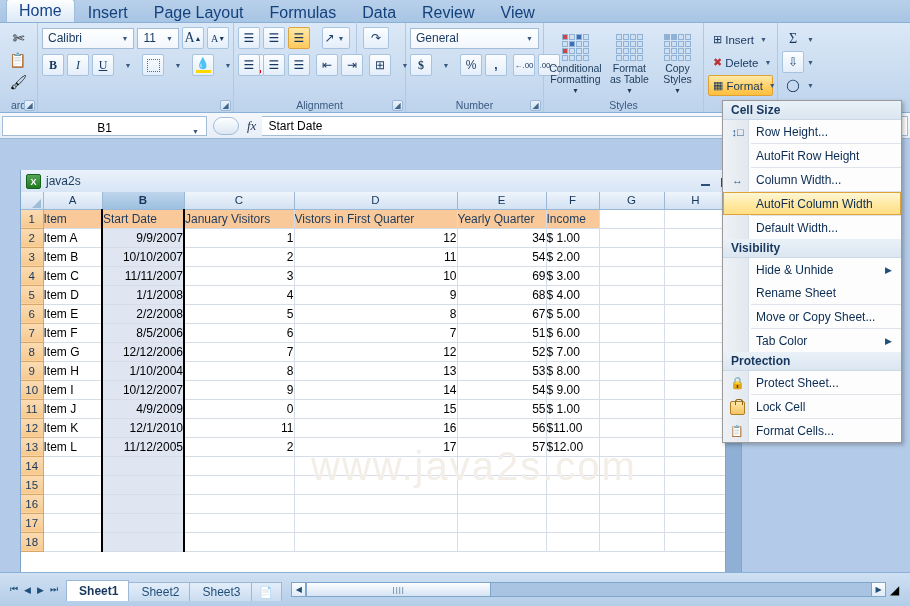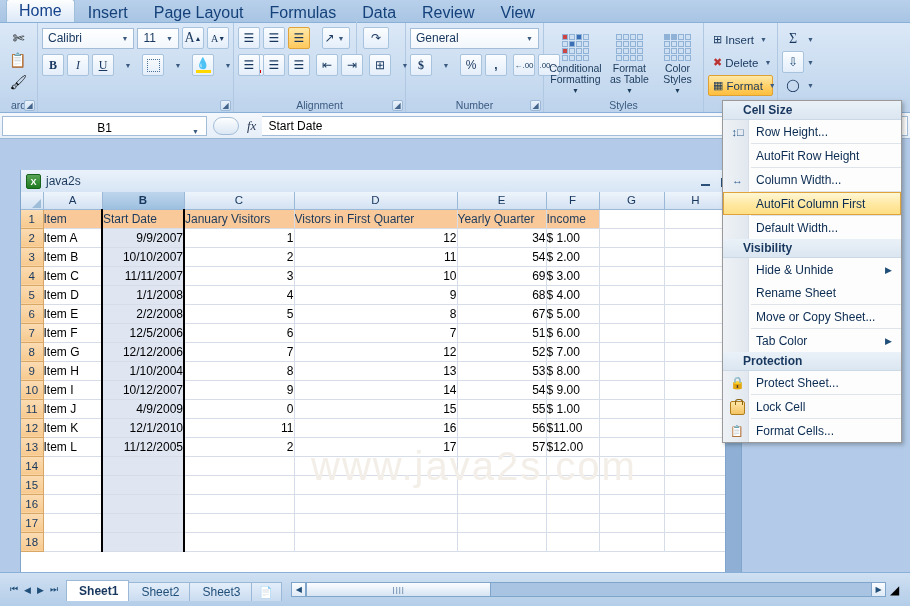--- a/index.html
+++ b/index.html
@@ -247,21 +247,21 @@
     background:#fdfdfd; border:1px solid #9a9a9a;
     box-shadow: 2px 2px 4px rgba(0,0,0,.25);
     z-index: 50;
     font-size:12px;
   }
   .menu .gutter {
     position:absolute; left:0; top:0; width:26px; height:100%;
     background: linear-gradient(to right,#eef2f6,#e2e8ef); border-right:1px solid #d7dee6;
   }
   .mhead {
-    position:relative; z-index:2; height:19px; line-height:19px; padding-left:20px;
+    position:relative; z-index:2; height:19px; line-height:19px; padding-left:8px;
     font-weight:bold; color:#17375e;
     background: linear-gradient(to bottom,#eaf1f8,#dbe6f1);
     border-bottom:1px solid #cbd8e5;
   }
   .mitem {
     position:relative; z-index:2; height:23px; line-height:23px;
     padding-left:32px; color:#0b2c52; white-space:nowrap;
     border:1px solid transparent;
   }
   .mitem.sel {
@@ -473,21 +473,21 @@
               <i></i>
               <i></i>
               <i></i>
               <i></i>
               <i></i>
               <i></i>
               <i></i>
               <i></i>
             </div>
         </div>
-        <span>Color</span>
+        <span>Copy</span>
         <span>Styles</span>
           <span style="font-size:7px">▼</span>
       </div>
     </div>
     <div class="group-label">Styles</div>
   </div>
 
   <div class="group cells-group">
     <div style="padding-top:3px;display:flex;flex-direction:column;gap:2px">
       <div class="cellbtn">
@@ -662,21 +662,21 @@
             <td class="cell r">5</td>
             <td class="cell r">8</td>
             <td class="cell r">67</td>
             <td class="cell money">$  5.00</td>
             <td class="cell"></td>
             <td class="cell"></td>
           </tr>
           <tr>
             <td class="rowhdr">7</td>
             <td class="cell">Item F</td>
-            <td class="cell selcol colB-left colB-right r">12/5/2006</td>
+            <td class="cell selcol colB-left colB-right r">8/5/2006</td>
             <td class="cell r">6</td>
             <td class="cell r">7</td>
             <td class="cell r">51</td>
             <td class="cell money">$  6.00</td>
             <td class="cell"></td>
             <td class="cell"></td>
           </tr>
           <tr>
             <td class="rowhdr">8</td>
             <td class="cell">Item G</td>
@@ -840,21 +840,21 @@
       <div class="mitem"><span class="mi-ico">
           <span style="color:#2a5a8c;font-size:11px">↕□</span>
         </span><span>Row Height...</span></div>
       <div class="msep"></div>
       <div class="mitem"><span>AutoFit Row Height</span></div>
       <div class="msep"></div>
       <div class="mitem"><span class="mi-ico">
           <span style="color:#2a5a8c;font-size:11px">↔</span>
         </span><span>Column Width...</span></div>
       <div class="msep"></div>
-      <div class="mitem sel"><span>AutoFit Column First</span></div>
+      <div class="mitem sel"><span>AutoFit Column Width</span></div>
       <div class="msep"></div>
       <div class="mitem"><span>Default Width...</span></div>
       <div class="mhead">Visibility</div>
       <div class="mitem"><span>Hide &amp; Unhide</span><span class="arrowr">▶</span></div>
       <div class="mitem"><span>Rename Sheet</span></div>
       <div class="msep"></div>
       <div class="mitem"><span>Move or Copy Sheet...</span></div>
       <div class="msep"></div>
       <div class="mitem"><span>Tab Color</span><span class="arrowr">▶</span></div>
       <div class="mhead">Protection</div>

